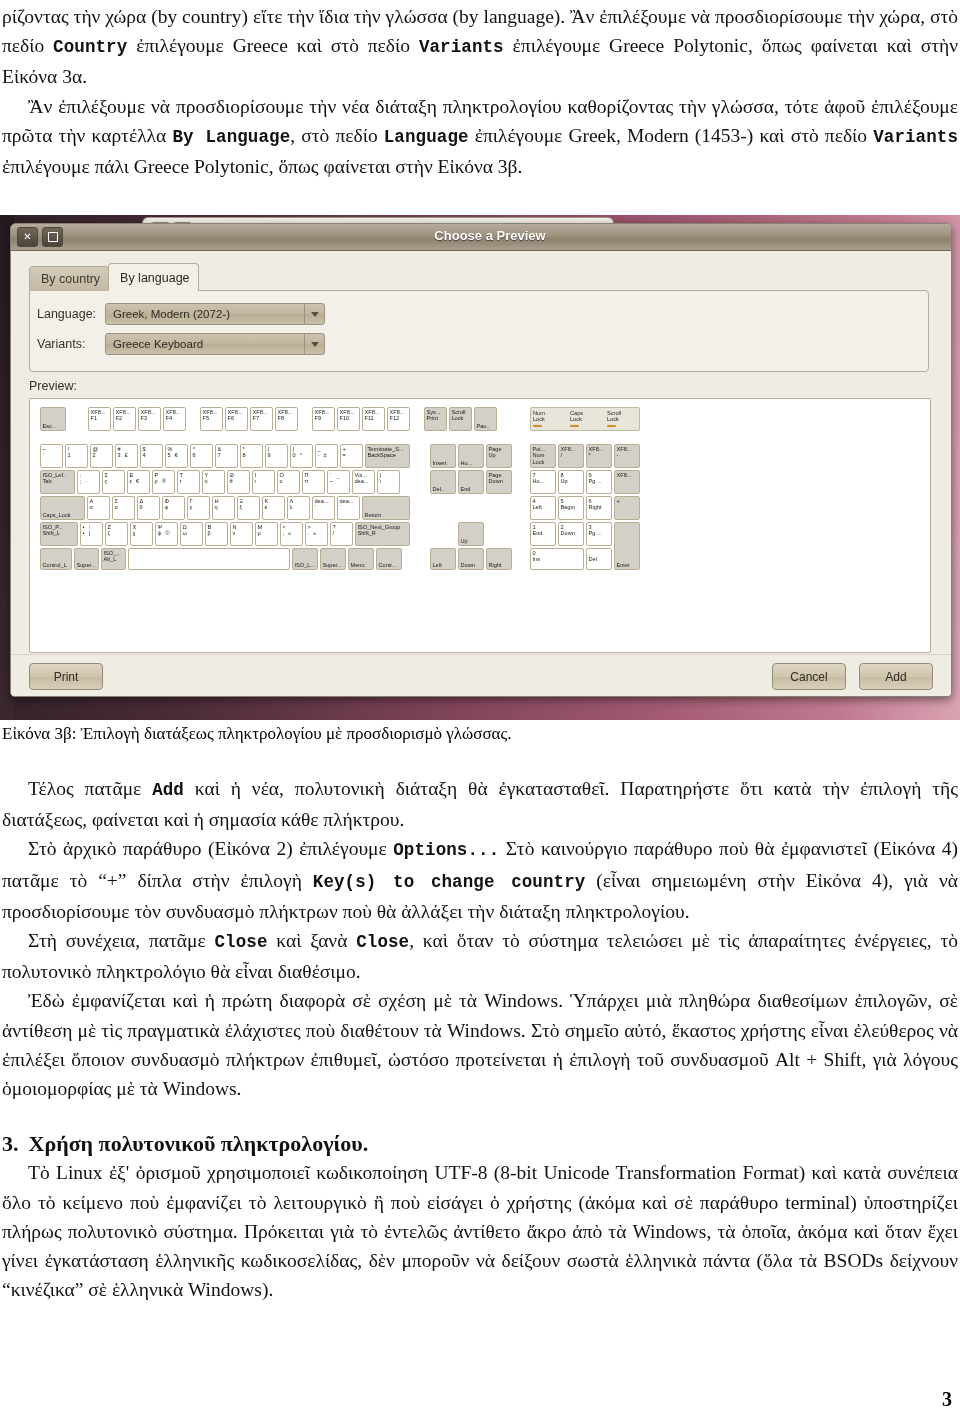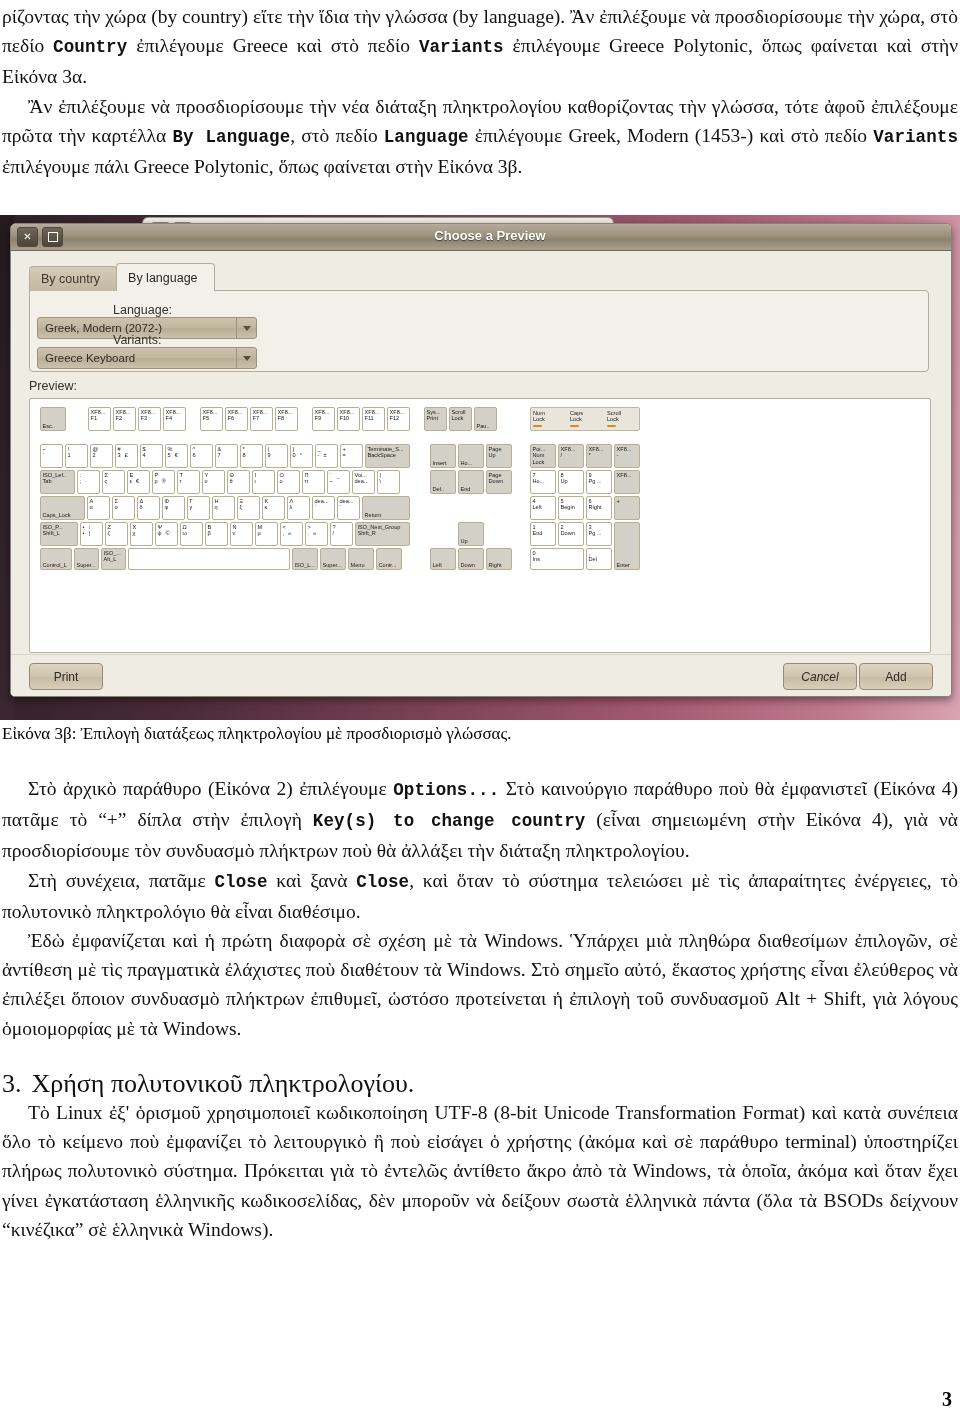--- a/index.html
+++ b/index.html
@@ -34,22 +34,22 @@
   .body-text p { margin: 0; }
   .indent { text-indent: 26px; }
   .mono {
     font-family: "Liberation Mono", monospace;
     font-weight: bold;
     font-size: 17.5px;
     letter-spacing: 0.1px;
   }
   .section-head {
     font-family: "Liberation Serif", serif;
-    font-weight: normal;
-    font-size: 26px;
+    font-weight: bold;
+    font-size: 22px;
     margin: 0;
   }
   .section-head .num { margin-right: 10px; }
 
   .top-block { position: absolute; left: 2px; top: 2px; width: 956px; }
   .caption {
     position: absolute;
     left: 2px; top: 723px; width: 956px;
     font-family: "Liberation Serif", serif;
     font-size: 17px;
@@ -162,21 +162,21 @@
   
   .tabs {
     position: absolute; left: 18px; top: 12px;
     display: flex; align-items: flex-end;
     z-index: 3;
   }
   .tab {
     font-family: "Liberation Sans", sans-serif;
     font-size: 12.5px;
     color: #3b362f;
-    padding: 5px 16px 5px 11px;
+    padding: 5px 8px 5px 11px;
     border: 1px solid #b4ab9b;
     border-bottom: none;
     border-radius: 4px 4px 0 0;
     background: linear-gradient(180deg,#d4cbb8,#c2b8a3);
     margin-right: -1px;
   }
   .tab.active {
     background: #f3f0ea;
     color: #2b2823;
     padding-top: 7px;
@@ -187,21 +187,21 @@
   .tab-panel {
     position: absolute; left: 18px; top: 39px;
     width: 898px; height: 80px;
     background: #f3f0ea;
     border: 1px solid #b4ab9b;
     border-radius: 0 4px 4px 4px;
   }
 
   .field-row {
     position: absolute;
-    display: flex; align-items: center; flex-direction: column;
+    display: flex; align-items: center;
   }
   .field-label {
     font-family: "Liberation Sans", sans-serif;
     font-size: 12.5px;
     color: #35302a;
     width: 68px;
   }
   .combo {
     position: relative;
     width: 218px; height: 20px;
@@ -302,21 +302,21 @@
     min-width: 64px;
     border: 1px solid #948a78;
     border-radius: 4px;
     background: linear-gradient(180deg,#ded5c2 0%, #cfc5ae 50%, #c6bba2 52%, #d9cfba 100%);
     font-family: "Liberation Sans", sans-serif;
     font-size: 12px;
     color: #2e2a24;
     display: flex; align-items: center; justify-content: center;
   }
   .btn.print { left: 18px; width: 72px; }
-  .btn.cancel { right: 94px; width: 72px; font-style: italic; }
+  .btn.cancel { right: 105px; width: 72px; }
   .btn.add { right: 18px; width: 72px; }
 </style>
 </head>
 <body>
 
 <div class="page">
 
   <div class="top-block body-text">
     <p><span>ρίζοντας τὴν χώρα (by country) εἴτε τὴν ἴδια τὴν γλώσσα (by language). Ἂν ἐπιλέξουμε νὰ προσδιορίσουμε τὴν χώρα, στὸ πεδίο </span><span class="mono">Country</span><span> ἐπιλέγουμε Greece καὶ στὸ πεδίο </span><span class="mono">Variants</span><span> ἐπιλέγουμε Greece Polytonic, ὅπως φαίνεται καὶ στὴν Εἰκόνα 3α.</span></p>
     <p class="indent"><span>Ἂν ἐπιλέξουμε νὰ προσδιορίσουμε τὴν νέα διάταξη πληκτρολογίου καθορίζοντας τὴν γλώσσα, τότε ἀφοῦ ἐπιλέξουμε πρῶτα τὴν καρτέλλα </span><span class="mono">By Language</span><span>, στὸ πεδίο </span><span class="mono">Language</span><span> ἐπιλέγουμε Greek, Modern (1453-) καὶ στὸ πεδίο </span><span class="mono">Variants</span><span> ἐπιλέγουμε πάλι Greece Polytonic, ὅπως φαίνεται στὴν Εἰκόνα 3β.</span></p>
@@ -795,20 +795,21 @@
         </div>
 
       </div>
     </div>
   </div>
 
   <div class="caption">Εἰκόνα 3β: Ἐπιλογὴ διατάξεως πληκτρολογίου μὲ προσδιορισμὸ γλώσσας.</div>
 
   <div class="lower-block body-text">
     <div class="para-gap"></div>
+    <p class="indent"><span>Τέλος πατᾶμε </span><span class="mono">Add</span><span> καὶ ἡ νέα, πολυτονικὴ διάταξη θὰ ἐγκατασταθεῖ. Παρατηρήστε ὅτι κατὰ τὴν ἐπιλογὴ τῆς διατάξεως, φαίνεται καὶ ἡ σημασία κάθε πλήκτρου.</span></p>
     <p class="indent"><span>Στὸ ἀρχικὸ παράθυρο (Εἰκόνα 2) ἐπιλέγουμε </span><span class="mono">Options...</span><span> Στὸ καινούργιο παράθυρο ποὺ θὰ ἐμφανιστεῖ (Εἰκόνα 4) πατᾶμε τὸ “+” δίπλα στὴν ἐπιλογὴ </span><span class="mono">Key(s) to change country</span><span> (εἶναι σημειωμένη στὴν Εἰκόνα 4), γιὰ νὰ προσδιορίσουμε τὸν συνδυασμὸ πλήκτρων ποὺ θὰ ἀλλάξει τὴν διάταξη πληκτρολογίου.</span></p>
     <p class="indent"><span>Στὴ συνέχεια, πατᾶμε </span><span class="mono">Close</span><span> καὶ ξανὰ </span><span class="mono">Close</span><span>, καὶ ὅταν τὸ σύστημα τελειώσει μὲ τὶς ἀπαραίτητες ἐνέργειες, τὸ πολυτονικὸ πληκτρολόγιο θὰ εἶναι διαθέσιμο.</span></p>
     <p class="indent">Ἐδὼ ἐμφανίζεται καὶ ἡ πρώτη διαφορὰ σὲ σχέση μὲ τὰ Windows. Ὑπάρχει μιὰ πληθώρα διαθεσίμων ἐπιλογῶν, σὲ ἀντίθεση μὲ τὶς πραγματικὰ ἐλάχιστες ποὺ διαθέτουν τὰ Windows. Στὸ σημεῖο αὐτό, ἕκαστος χρήστης εἶναι ἐλεύθερος νὰ ἐπιλέξει ὅποιον συνδυασμὸ πλήκτρων ἐπιθυμεῖ, ὡστόσο προτείνεται ἡ ἐπιλογὴ τοῦ συνδυασμοῦ Alt + Shift, γιὰ λόγους ὁμοιομορφίας μὲ τὰ Windows.</p>
     <div class="sec-gap"></div>
     <p class="section-head"><span class="num">3.</span><span>Χρήση πολυτονικοῦ πληκτρολογίου.</span></p>
     <p class="indent">Τὸ Linux ἐξ' ὁρισμοῦ χρησιμοποιεῖ κωδικοποίηση UTF-8 (8-bit Unicode Transformation Format) καὶ κατὰ συνέπεια ὅλο τὸ κείμενο ποὺ ἐμφανίζει τὸ λειτουργικὸ ἢ ποὺ εἰσάγει ὁ χρήστης (ἀκόμα καὶ σὲ παράθυρο terminal) ὑποστηρίζει πλήρως πολυτονικὸ σύστημα. Πρόκειται γιὰ τὸ ἐντελῶς ἀντίθετο ἄκρο ἀπὸ τὰ Windows, τὰ ὁποῖα, ἀκόμα καὶ ὅταν ἔχει γίνει ἐγκατάσταση ἑλληνικῆς κωδικοσελίδας, δὲν μποροῦν νὰ δείξουν σωστὰ ἑλληνικὰ πάντα (ὅλα τὰ BSODs δείχνουν “κινέζικα” σὲ ἑλληνικὰ Windows).</p>
   </div>
 
   <div class="page-num">3</div>
 </div>

